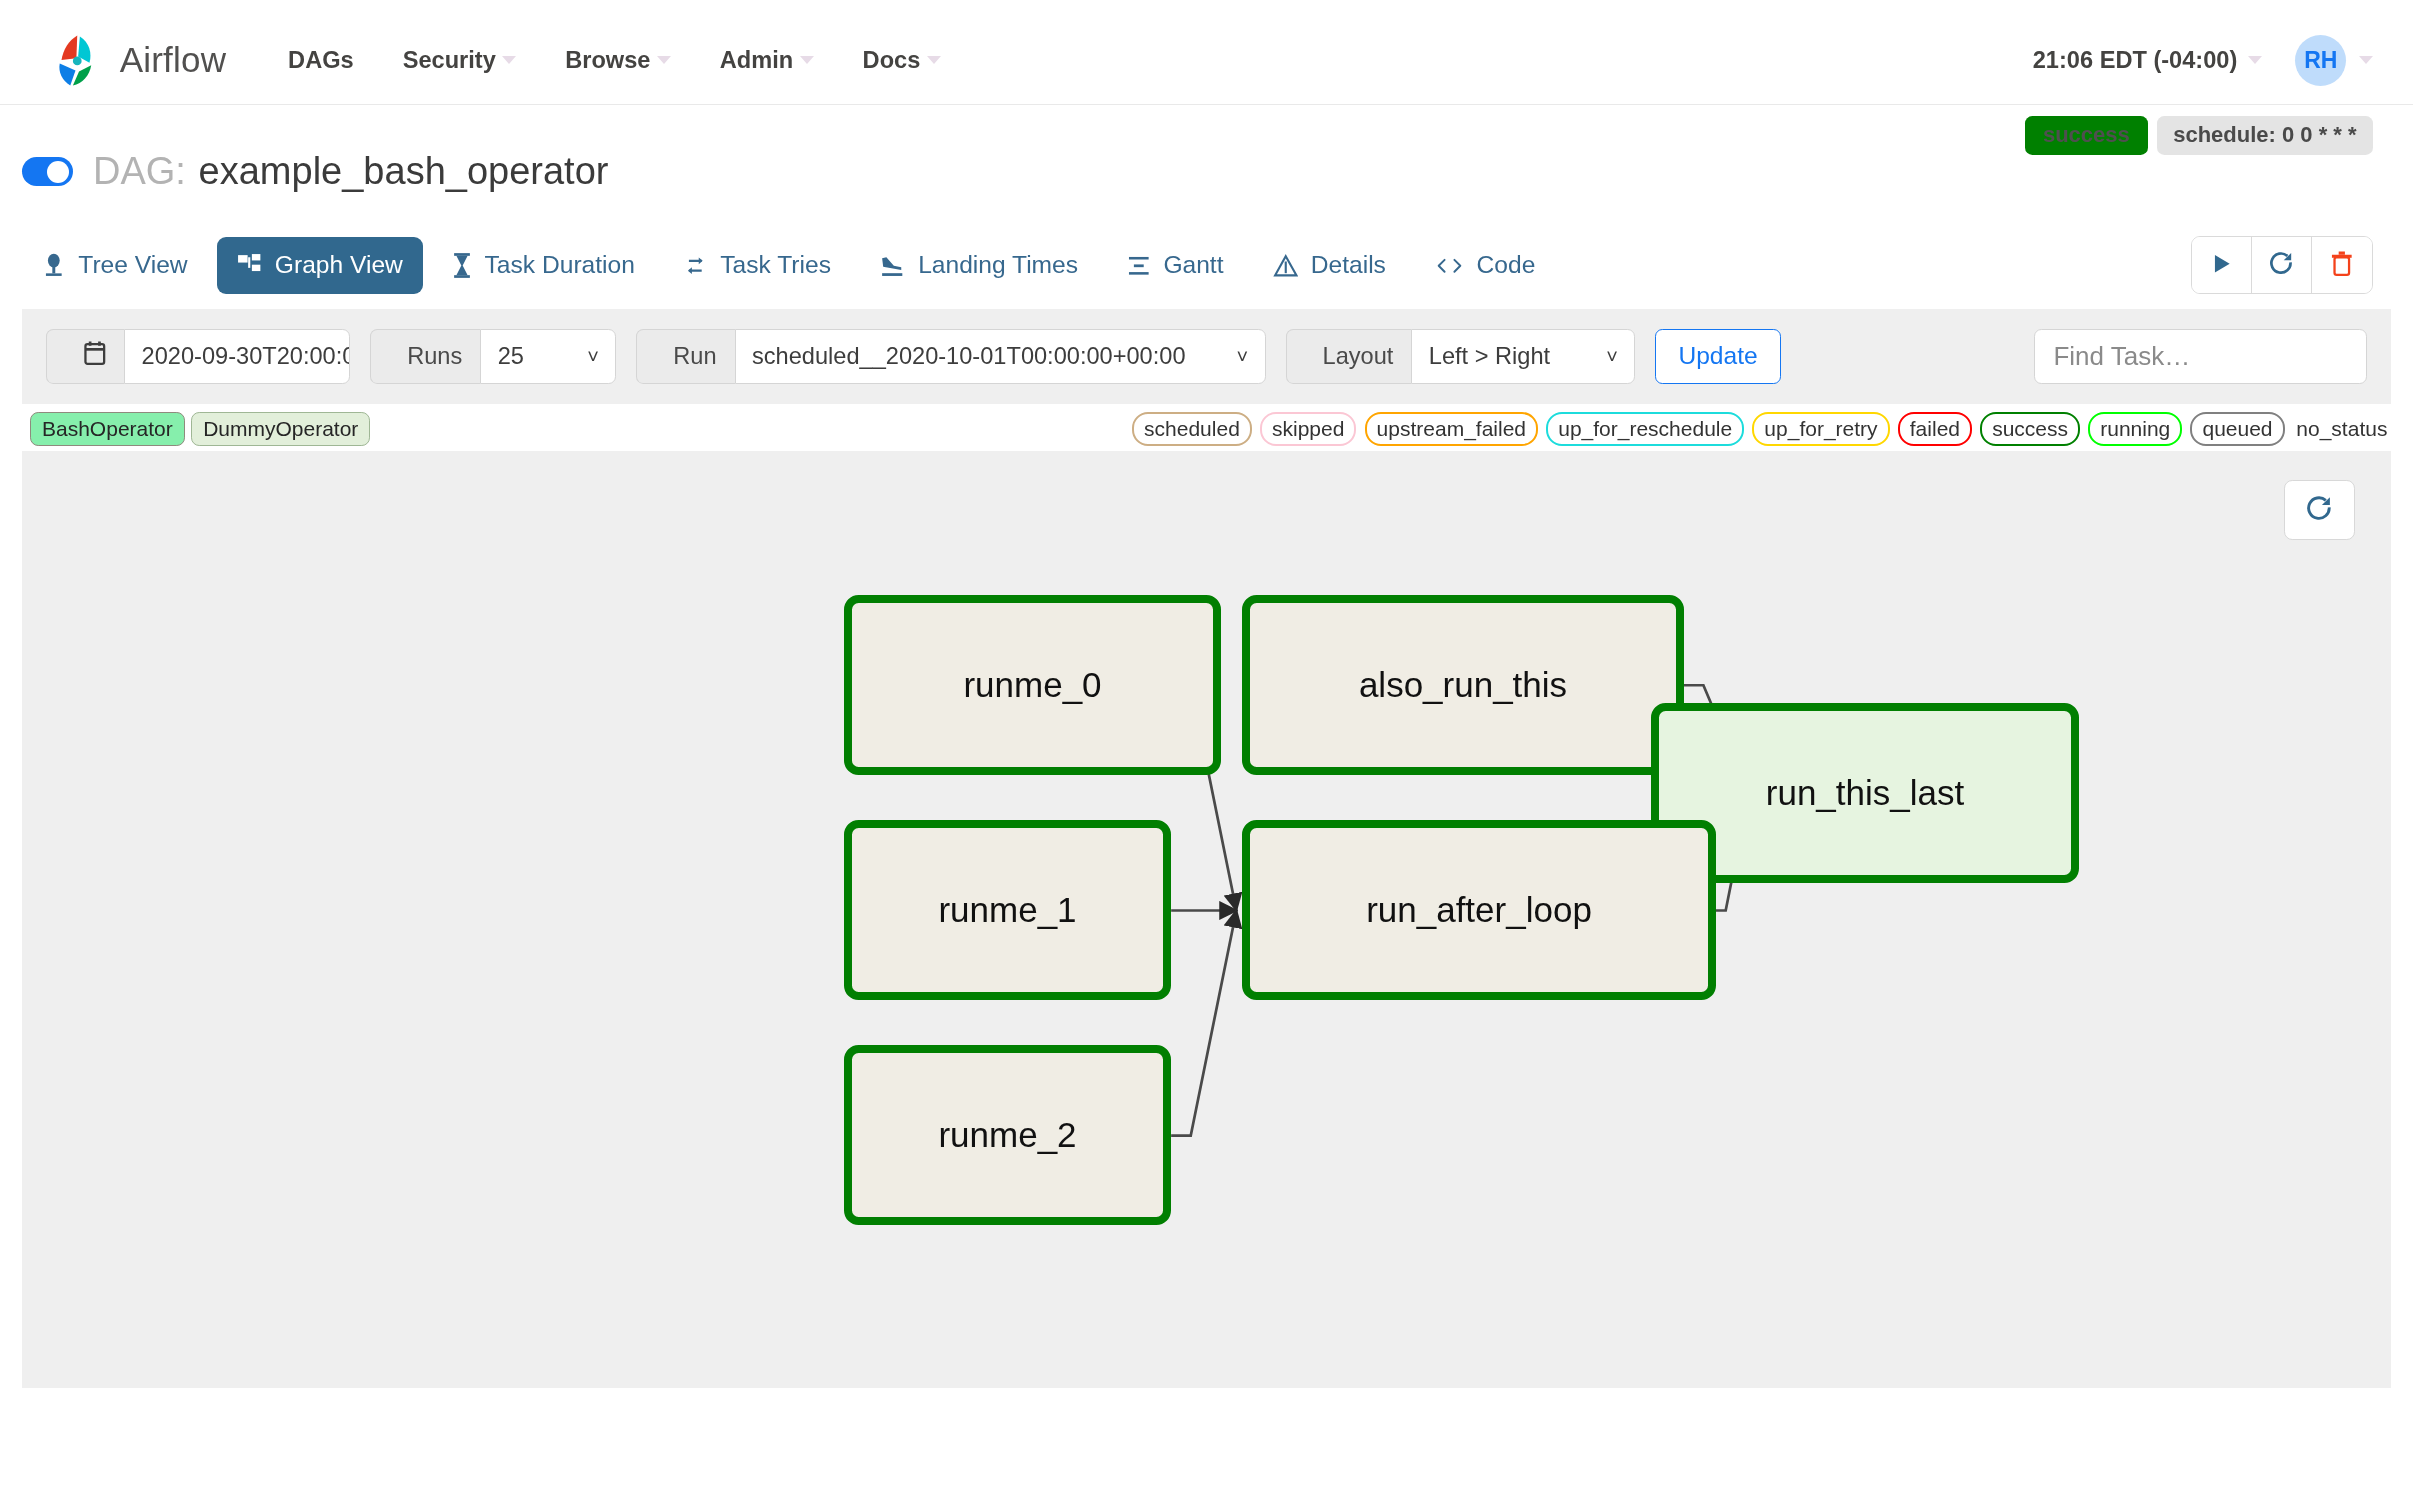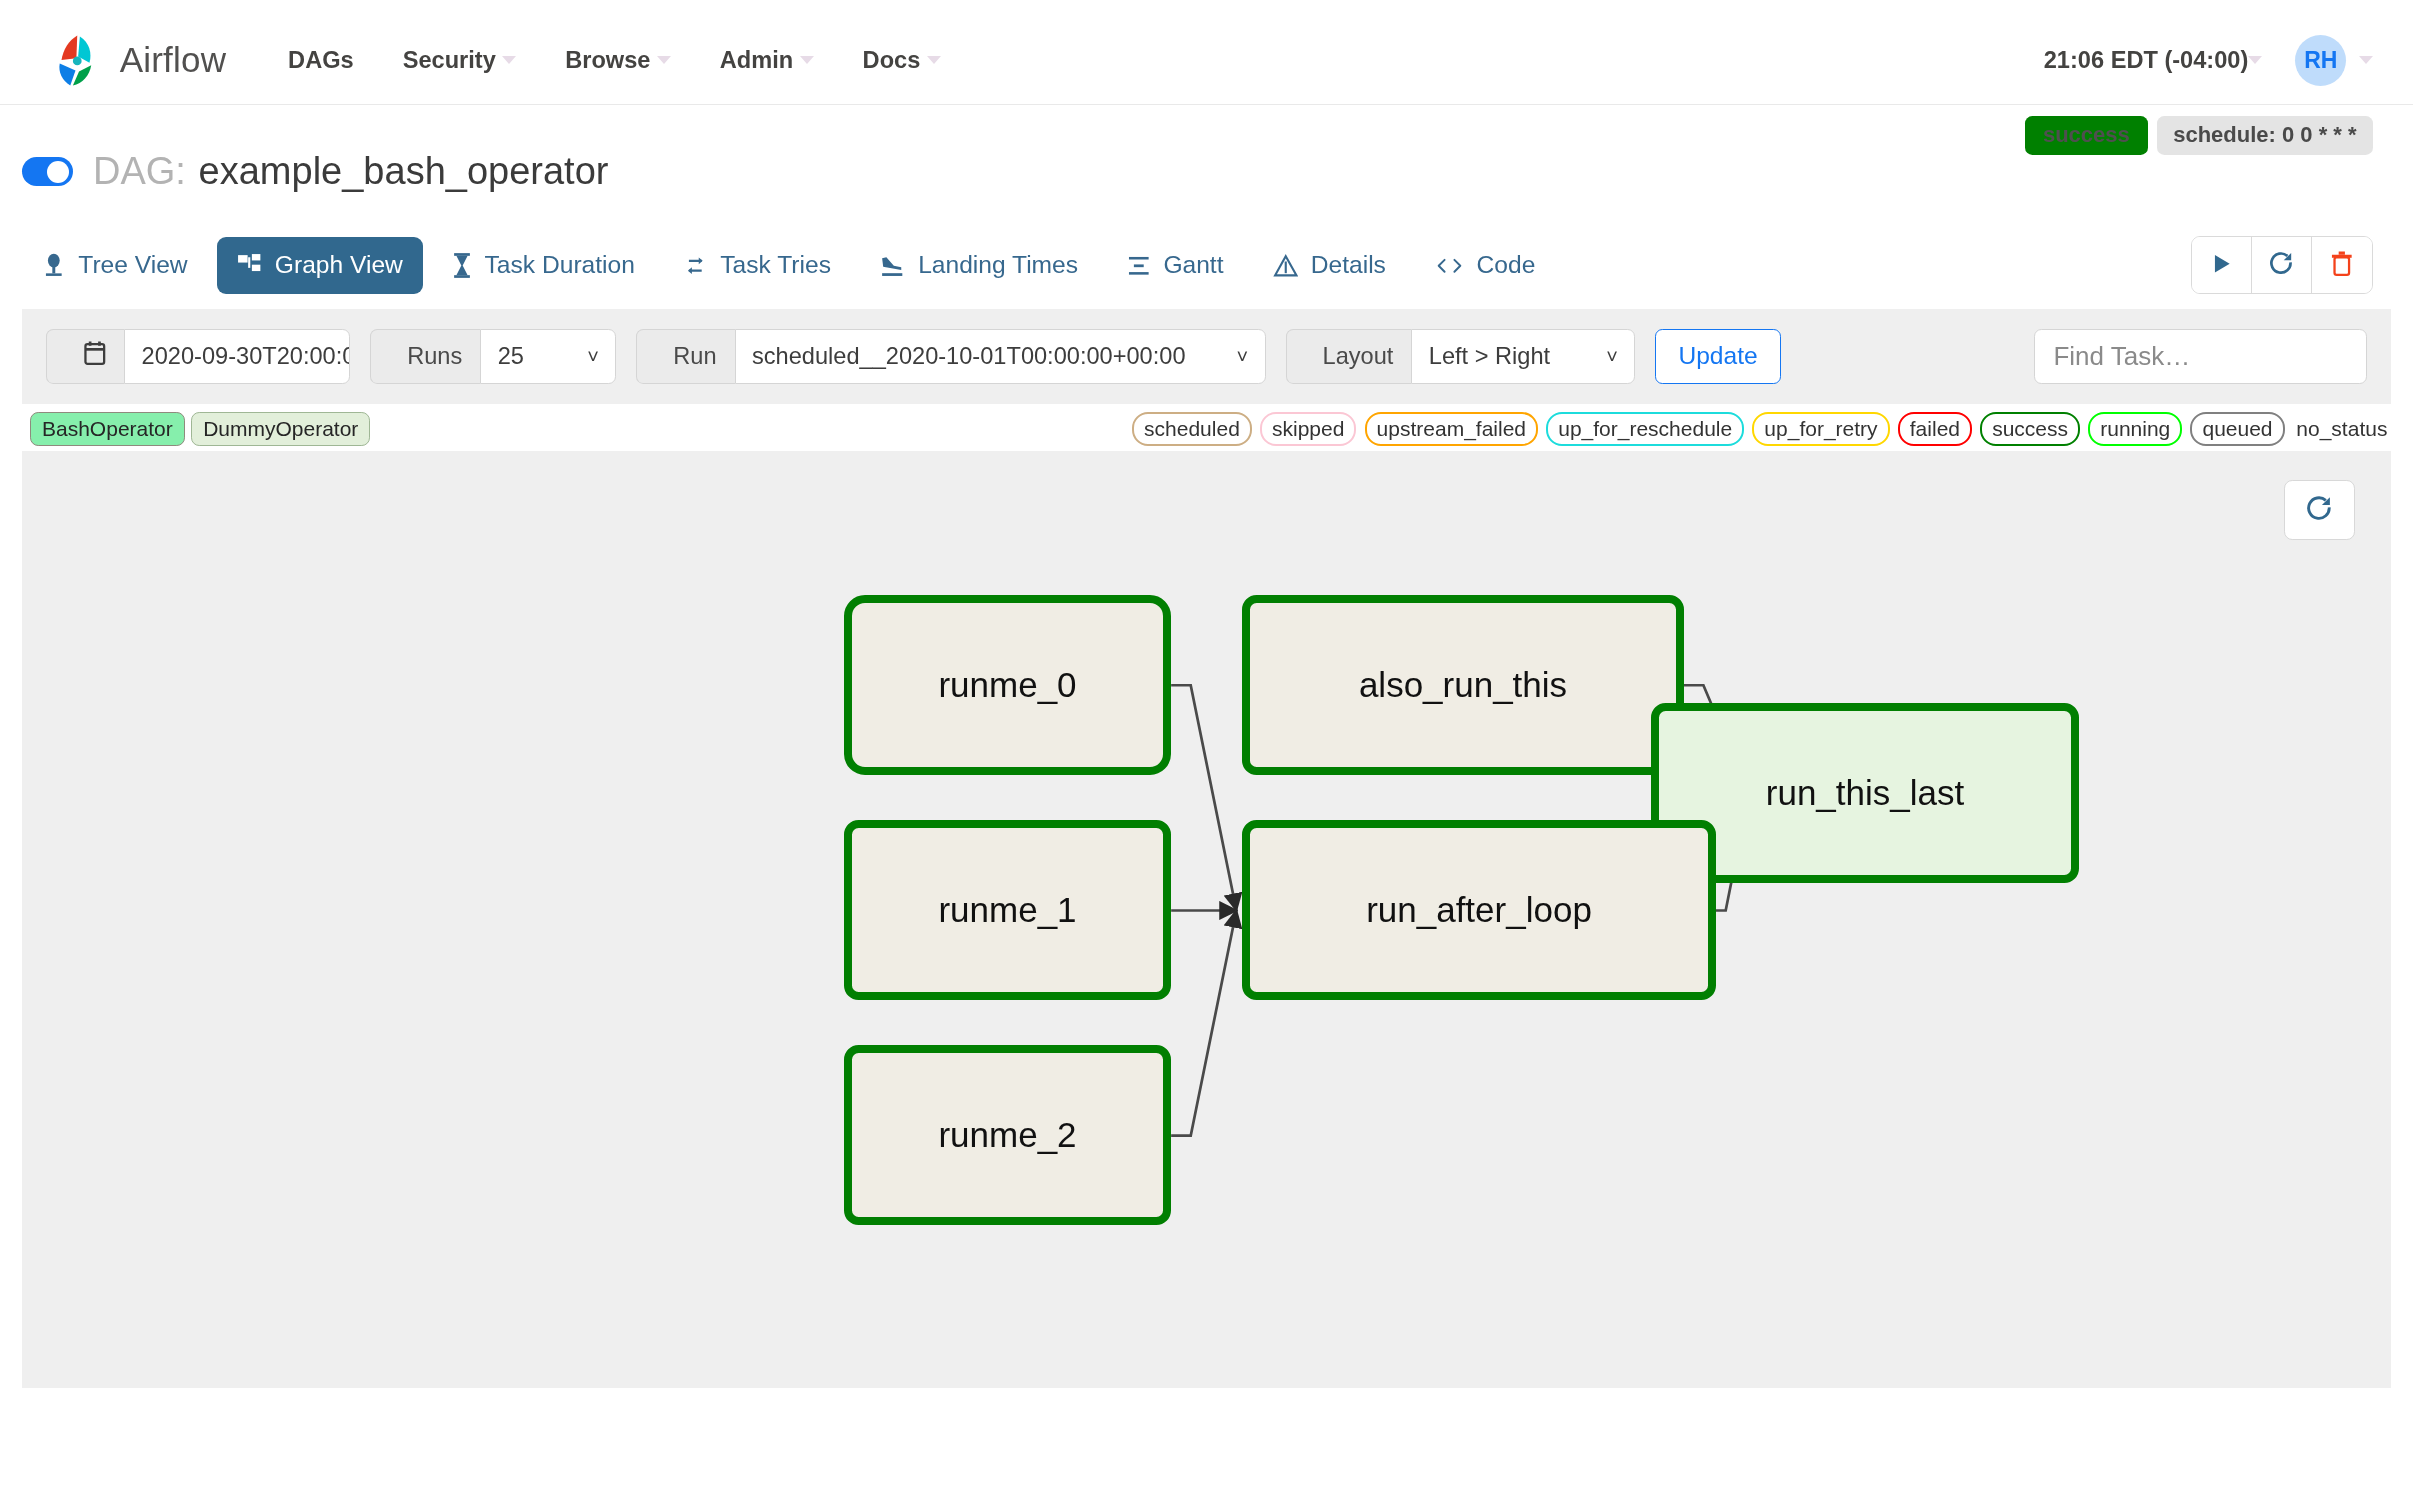--- a/index.html
+++ b/index.html
@@ -24,21 +24,21 @@
   .brand-name { font-size: 35px; color: #51504f; letter-spacing: 0.2px; }
   .nav-links { display: flex; align-items: center; gap: 49px; }
   .nav-link {
     font-size: 23.6px; font-weight: bold; color: #444341;
     display: flex; align-items: center; gap: 6.4px; cursor: pointer;
   }
   .caret { width: 0; height: 0; border-left: 7.3px solid transparent;
            border-right: 7.3px solid transparent; border-top: 8.2px solid #e7dbe7; }
   .nav-right { margin-left: auto; display: flex; align-items: center; gap: 33px; }
   .clock { font-size: 23.6px; font-weight: bold; color: #444341;
-           display: flex; align-items: center; cursor: pointer; }
+           display: flex; align-items: center; gap: 11px; cursor: pointer; }
   .avatar-wrap { display: flex; align-items: center; gap: 12.7px; cursor: pointer; }
   .avatar {
     width: 51px; height: 51px; border-radius: 50%;
     background: #bfdcfb; color: #1476f2;
     display: flex; align-items: center; justify-content: center;
     font-size: 23px; font-weight: bold;
   }
 
   
   .title-row {
@@ -422,21 +422,21 @@
         <path d="M0 0 L10 5 L0 10 z" fill="#2a2a2a"></path>
       </marker>
     </defs>
   <path d="M 1264.1044776119404 257.5 L 1285.6417910447763 257.5 L 1335.8955223880598 505.09615384615387" fill="none" stroke="#4a4a4a" stroke-width="3" marker-end="url(#arw)"></path>
       <path d="M 1828.0895522388062 257.5 L 1849.626865671642 257.5 L 1899.8805970149253 376.34615384615387" fill="none" stroke="#4a4a4a" stroke-width="3" marker-end="url(#arw)"></path>
       <path d="M 1264.1044776119404 505.09615384615387 L 1285.6417910447763 505.09615384615387 L 1335.8955223880598 505.09615384615387" fill="none" stroke="#4a4a4a" stroke-width="3" marker-end="url(#arw)"></path>
       <path d="M 1264.1044776119404 752.6923076923077 L 1285.6417910447763 752.6923076923077 L 1335.8955223880598 505.09615384615387" fill="none" stroke="#4a4a4a" stroke-width="3" marker-end="url(#arw)"></path>
       <path d="M 1863.0955223880599 505.09615384615387 L 1874.1310447761196 505.09615384615387 L 1899.8805970149253 376.34615384615387" fill="none" stroke="#4a4a4a" stroke-width="3" marker-end="url(#arw)"></path>
     </svg>
   <div id="graph-nodes">
-      <div class="node bash" style="left: 822px; top: 144px; width: 327px; height: 180px; border-color: rgb(1, 127, 1); border-radius: 21px;">
+      <div class="node bash" style="left: 822px; top: 144px; width: 377px; height: 180px; border-color: rgb(1, 127, 1);">
         <span>runme_0</span>
       </div>
       <div class="node bash" style="left: 1220px; top: 144px; width: 442px; height: 180px; border-color: rgb(1, 127, 1);">
         <span>also_run_this</span>
       </div>
       <div class="node dummy" style="left: 1629px; top: 252px; width: 428px; height: 180px; border-color: rgb(1, 127, 1);">
         <span>run_this_last</span>
       </div>
       <div class="node bash" style="left: 822px; top: 369px; width: 327px; height: 180px; border-color: rgb(1, 127, 1);">
         <span>runme_1</span>

